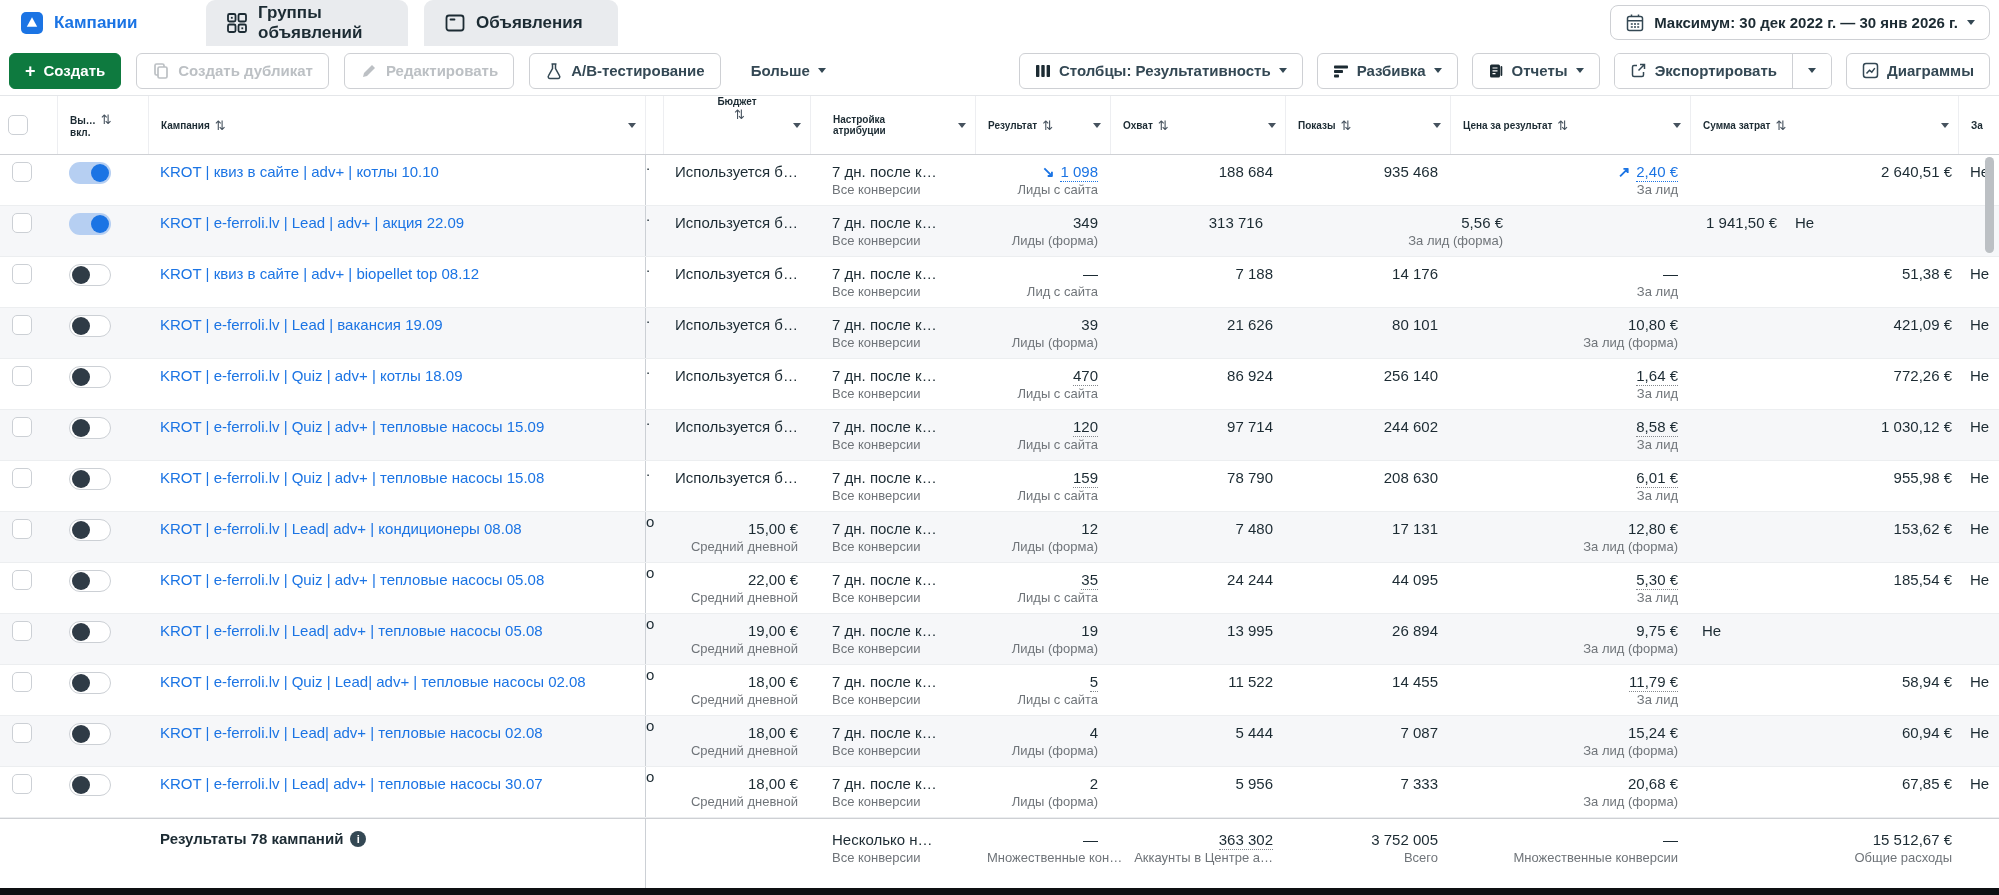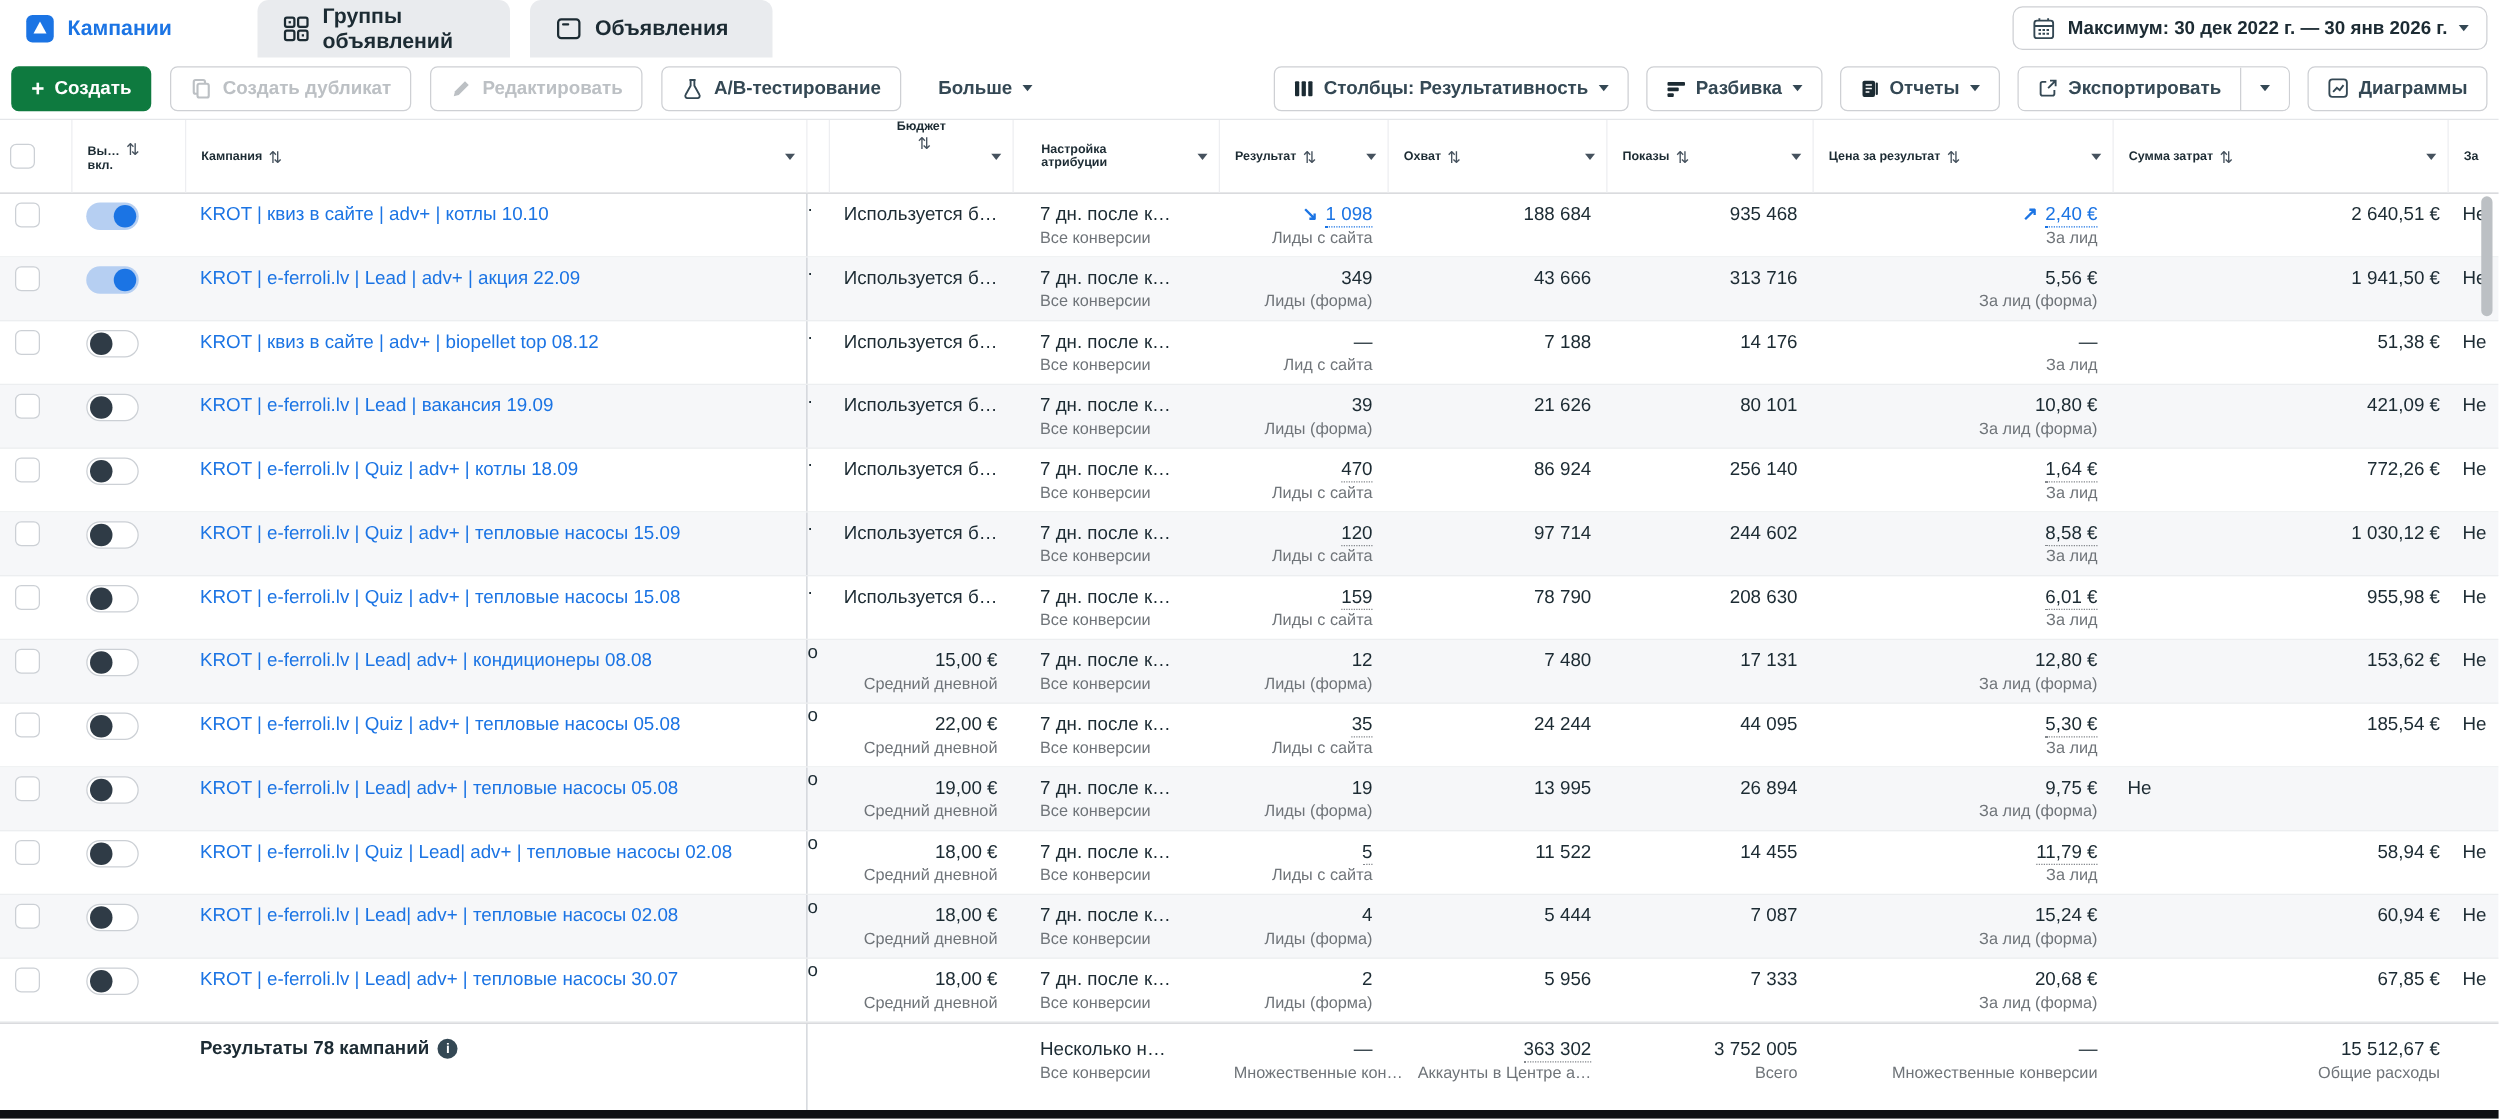--- a/index.html
+++ b/index.html
@@ -366,23 +366,20 @@
       <div class="sub"></div>
     </div>
     <div class="td c-attr">
       <div class="v">7 дн. после к…</div>
       <div class="sub">Все конверсии</div>
     </div>
     <div class="td c-result num">
       <div class="v"><span>349</span></div>
       <div class="sub">Лиды (форма)</div>
     </div>
-    <div class="td c-reach num">
-      <div class="v">43 666</div>
-    </div>
     <div class="td c-imp num">
       <div class="v">313 716</div>
     </div>
     <div class="td c-cpr num">
       <div class="v"><span>5,56 €</span></div>
       <div class="sub">За лид (форма)</div>
     </div>
     <div class="td c-spent num">
       <div class="v">1 941,50 €</div>
     </div>

